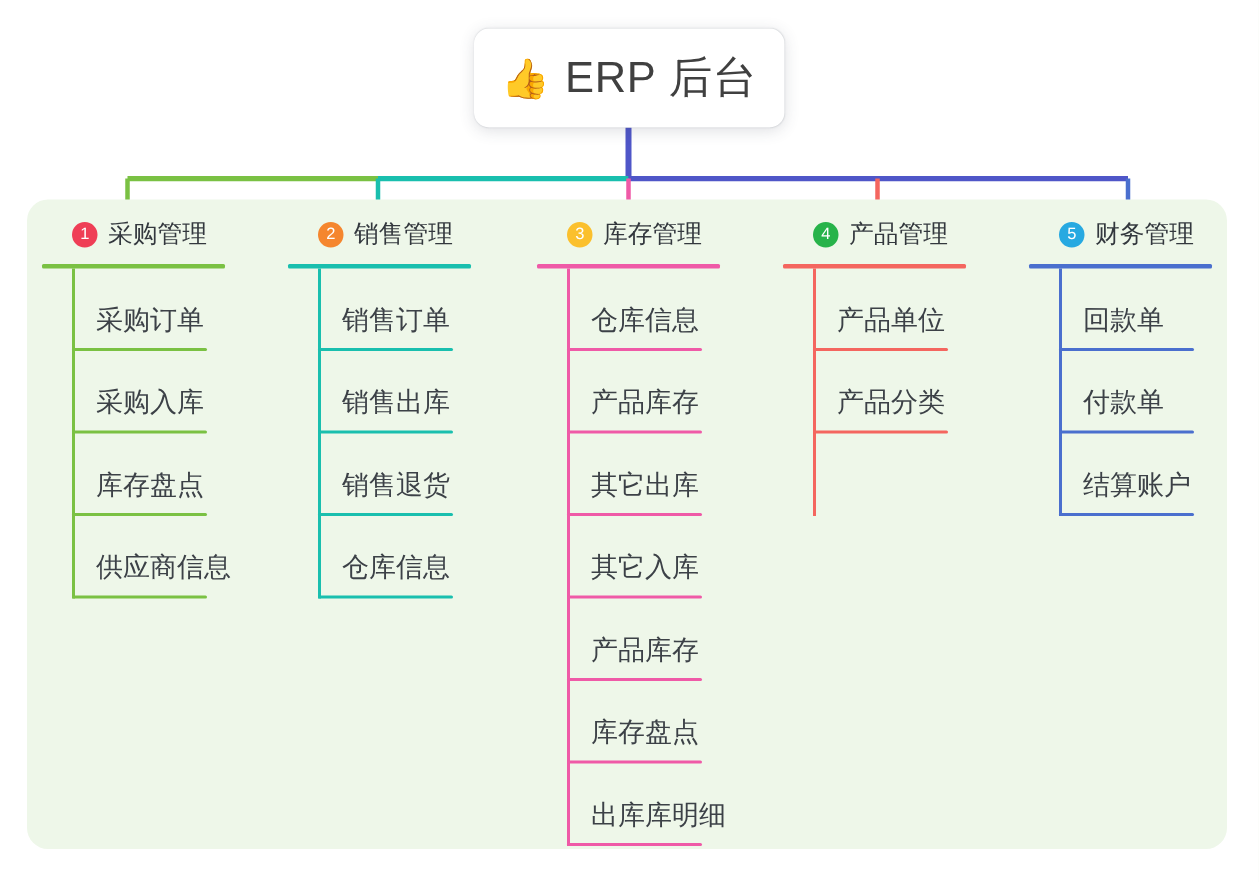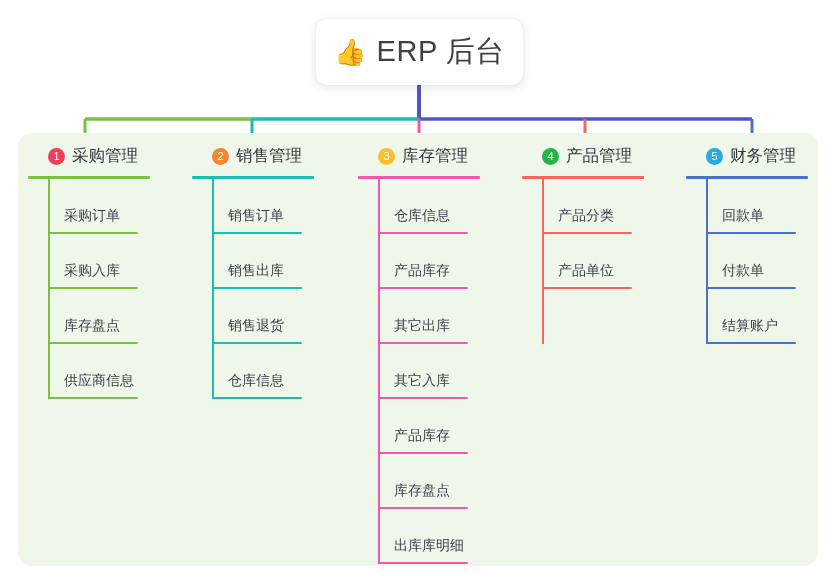--- a/index.html
+++ b/index.html
@@ -119,21 +119,21 @@
   }
   .leaf {
     position: relative;
     height: 55px;
     box-sizing: border-box;
   }
   .leaf-text {
     position: absolute;
     left: 36px;
     bottom: 9px;
-    font-size: 14px;
+    font-size: 18px;
     color: #3c4147;
     white-space: nowrap;
   }
   .leaf-rule {
     position: absolute;
     left: 20px;
     bottom: 0;
     height: 2px;
     width: 90px;
     border-radius: 1px;
@@ -258,27 +258,27 @@
       </div>
       <div class="col" style="left: 522px;">
         <div class="col-head">
           <span class="badge" style="background: rgb(39, 179, 74);">4</span>
           <span class="head-label">产品管理</span>
         </div>
         <div class="head-rule" style="background: rgb(244, 102, 95); width: 122px;"></div>
         <div class="leaf-wrap">
           <div class="leaf-spine" style="background: rgb(244, 102, 95); height: 165px;"></div>
           <div class="leaf">
+            <span class="leaf-text">产品单位</span>
+            <div class="leaf-rule" style="background: rgb(244, 102, 95);"></div>
+          </div>
+          <div class="leaf">
             <span class="leaf-text">产品分类</span>
             <div class="leaf-rule" style="background: rgb(244, 102, 95);"></div>
           </div>
-          <div class="leaf">
-            <span class="leaf-text">产品单位</span>
-            <div class="leaf-rule" style="background: rgb(244, 102, 95);"></div>
-          </div>
         </div>
       </div>
       <div class="col" style="left: 686px;">
         <div class="col-head">
           <span class="badge" style="background: rgb(39, 169, 225);">5</span>
           <span class="head-label">财务管理</span>
         </div>
         <div class="head-rule" style="background: rgb(74, 111, 206); width: 122px;"></div>
         <div class="leaf-wrap">
           <div class="leaf-spine" style="background: rgb(74, 111, 206); height: 165px;"></div>

